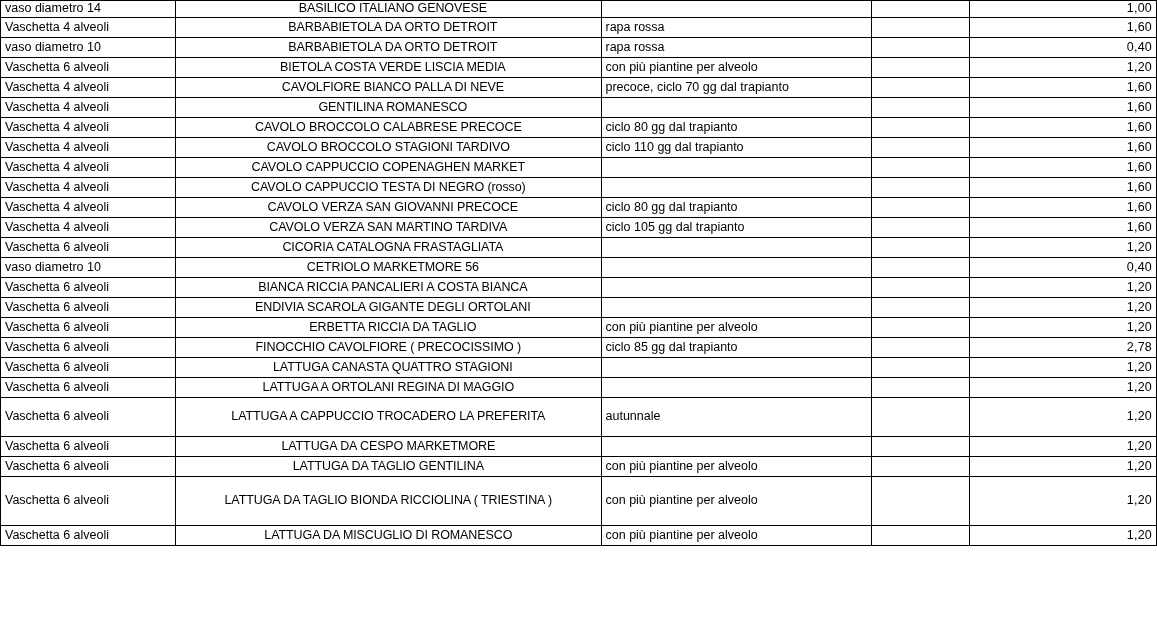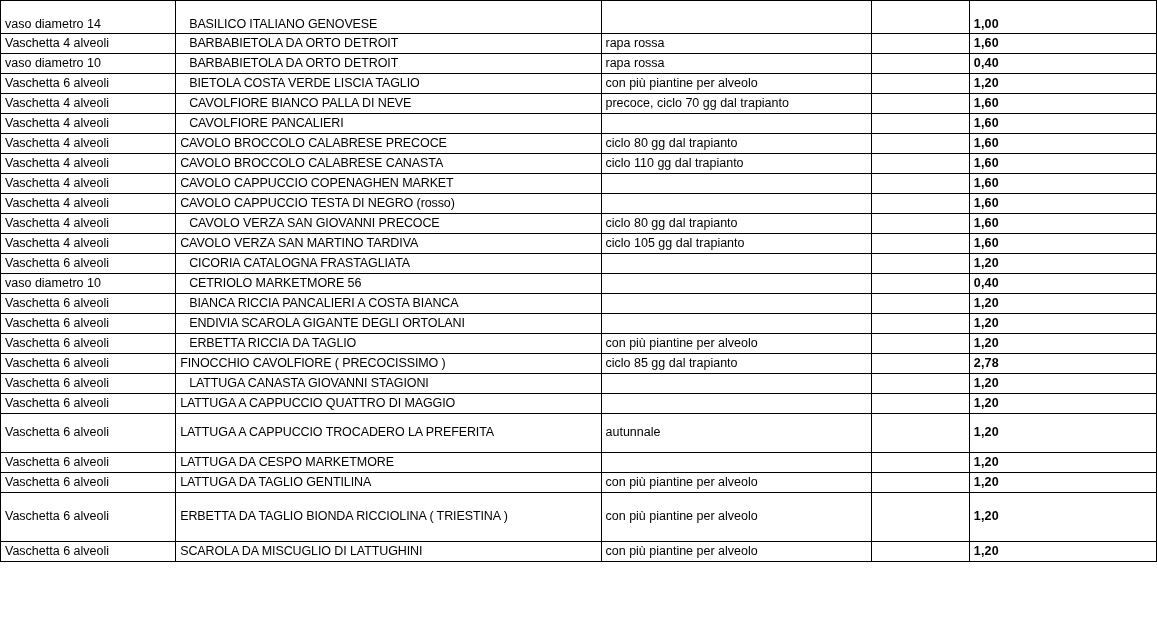--- a/index.html
+++ b/index.html
@@ -40,40 +40,41 @@
   col.c-price  { width: 187px; }
 
   td.pack {
     font-size: 12.5px;
     padding-left: 4px;
   }
   td.name {
     font-size: 13.5px;
     padding-left: 7px;
     letter-spacing: -0.1px;
+    text-align: center;
   }
   td.name.indent {
     padding-left: 13px;
   }
   td.note {
     font-size: 12px;
     padding-left: 5px;
   }
   td.empty { }
   td.price {
-    text-align: left;
+    text-align: right;
     font-size: 15px;
-    font-weight: bold;
+    font-weight: normal;
     letter-spacing: 0.2px;
   }
   tr.r-normal td { height: 19px; }
   tr.r-tall td   { height: 38px; }
   tr.r-xtall td  { height: 48px; }
   
-  tr.r-first td { height: 16px; padding-top: 16px; }
+  tr.r-first td { height: 16px; padding-top: 0; }
 </style>
 </head>
 <body>
 
 <div class="sheet">
   <table class="price-table">
     <colgroup>
       <col class="c-pack">
       <col class="c-name">
       <col class="c-note">
@@ -97,49 +98,49 @@
         </tr>
         <tr class="r-normal">
           <td class="pack">vaso diametro 10</td>
           <td class="name indent">BARBABIETOLA DA ORTO DETROIT</td>
           <td class="note">rapa rossa</td>
           <td class="empty"></td>
           <td class="price">0,40</td>
         </tr>
         <tr class="r-normal">
           <td class="pack">Vaschetta 6 alveoli</td>
-          <td class="name indent">BIETOLA COSTA VERDE LISCIA TAGLIO</td>
+          <td class="name indent">BIETOLA COSTA VERDE LISCIA MEDIA</td>
           <td class="note">con più piantine per alveolo</td>
           <td class="empty"></td>
           <td class="price">1,20</td>
         </tr>
         <tr class="r-normal">
           <td class="pack">Vaschetta 4 alveoli</td>
           <td class="name indent">CAVOLFIORE BIANCO PALLA DI NEVE</td>
           <td class="note">precoce, ciclo 70 gg dal trapianto</td>
           <td class="empty"></td>
           <td class="price">1,60</td>
         </tr>
         <tr class="r-normal">
           <td class="pack">Vaschetta 4 alveoli</td>
-          <td class="name indent">CAVOLFIORE PANCALIERI</td>
+          <td class="name indent">GENTILINA ROMANESCO</td>
           <td class="note"></td>
           <td class="empty"></td>
           <td class="price">1,60</td>
         </tr>
         <tr class="r-normal">
           <td class="pack">Vaschetta 4 alveoli</td>
           <td class="name">CAVOLO BROCCOLO CALABRESE PRECOCE</td>
           <td class="note">ciclo 80 gg dal trapianto</td>
           <td class="empty"></td>
           <td class="price">1,60</td>
         </tr>
         <tr class="r-normal">
           <td class="pack">Vaschetta 4 alveoli</td>
-          <td class="name">CAVOLO BROCCOLO CALABRESE CANASTA</td>
+          <td class="name">CAVOLO BROCCOLO STAGIONI TARDIVO</td>
           <td class="note">ciclo 110 gg dal trapianto</td>
           <td class="empty"></td>
           <td class="price">1,60</td>
         </tr>
         <tr class="r-normal">
           <td class="pack">Vaschetta 4 alveoli</td>
           <td class="name">CAVOLO CAPPUCCIO COPENAGHEN MARKET</td>
           <td class="note"></td>
           <td class="empty"></td>
           <td class="price">1,60</td>
@@ -202,28 +203,28 @@
         </tr>
         <tr class="r-normal">
           <td class="pack">Vaschetta 6 alveoli</td>
           <td class="name">FINOCCHIO CAVOLFIORE ( PRECOCISSIMO )</td>
           <td class="note">ciclo 85 gg dal trapianto</td>
           <td class="empty"></td>
           <td class="price">2,78</td>
         </tr>
         <tr class="r-normal">
           <td class="pack">Vaschetta 6 alveoli</td>
-          <td class="name indent">LATTUGA CANASTA GIOVANNI STAGIONI</td>
-          <td class="note"></td>
-          <td class="empty"></td>
-          <td class="price">1,20</td>
-        </tr>
-        <tr class="r-normal">
-          <td class="pack">Vaschetta 6 alveoli</td>
-          <td class="name">LATTUGA A CAPPUCCIO QUATTRO DI MAGGIO</td>
+          <td class="name indent">LATTUGA CANASTA QUATTRO STAGIONI</td>
+          <td class="note"></td>
+          <td class="empty"></td>
+          <td class="price">1,20</td>
+        </tr>
+        <tr class="r-normal">
+          <td class="pack">Vaschetta 6 alveoli</td>
+          <td class="name">LATTUGA A ORTOLANI REGINA DI MAGGIO</td>
           <td class="note"></td>
           <td class="empty"></td>
           <td class="price">1,20</td>
         </tr>
         <tr class="r-tall">
           <td class="pack">Vaschetta 6 alveoli</td>
           <td class="name">LATTUGA A CAPPUCCIO TROCADERO LA PREFERITA</td>
           <td class="note">autunnale</td>
           <td class="empty"></td>
           <td class="price">1,20</td>
@@ -237,27 +238,27 @@
         </tr>
         <tr class="r-normal">
           <td class="pack">Vaschetta 6 alveoli</td>
           <td class="name">LATTUGA DA TAGLIO GENTILINA</td>
           <td class="note">con più piantine per alveolo</td>
           <td class="empty"></td>
           <td class="price">1,20</td>
         </tr>
         <tr class="r-xtall">
           <td class="pack">Vaschetta 6 alveoli</td>
-          <td class="name">ERBETTA DA TAGLIO BIONDA RICCIOLINA ( TRIESTINA )</td>
-          <td class="note">con più piantine per alveolo</td>
-          <td class="empty"></td>
-          <td class="price">1,20</td>
-        </tr>
-        <tr class="r-normal">
-          <td class="pack">Vaschetta 6 alveoli</td>
-          <td class="name">SCAROLA DA MISCUGLIO DI LATTUGHINI</td>
+          <td class="name">LATTUGA DA TAGLIO BIONDA RICCIOLINA ( TRIESTINA )</td>
+          <td class="note">con più piantine per alveolo</td>
+          <td class="empty"></td>
+          <td class="price">1,20</td>
+        </tr>
+        <tr class="r-normal">
+          <td class="pack">Vaschetta 6 alveoli</td>
+          <td class="name">LATTUGA DA MISCUGLIO DI ROMANESCO</td>
           <td class="note">con più piantine per alveolo</td>
           <td class="empty"></td>
           <td class="price">1,20</td>
         </tr>
       </tbody>
   </table>
 </div>
 
 </body></html>

